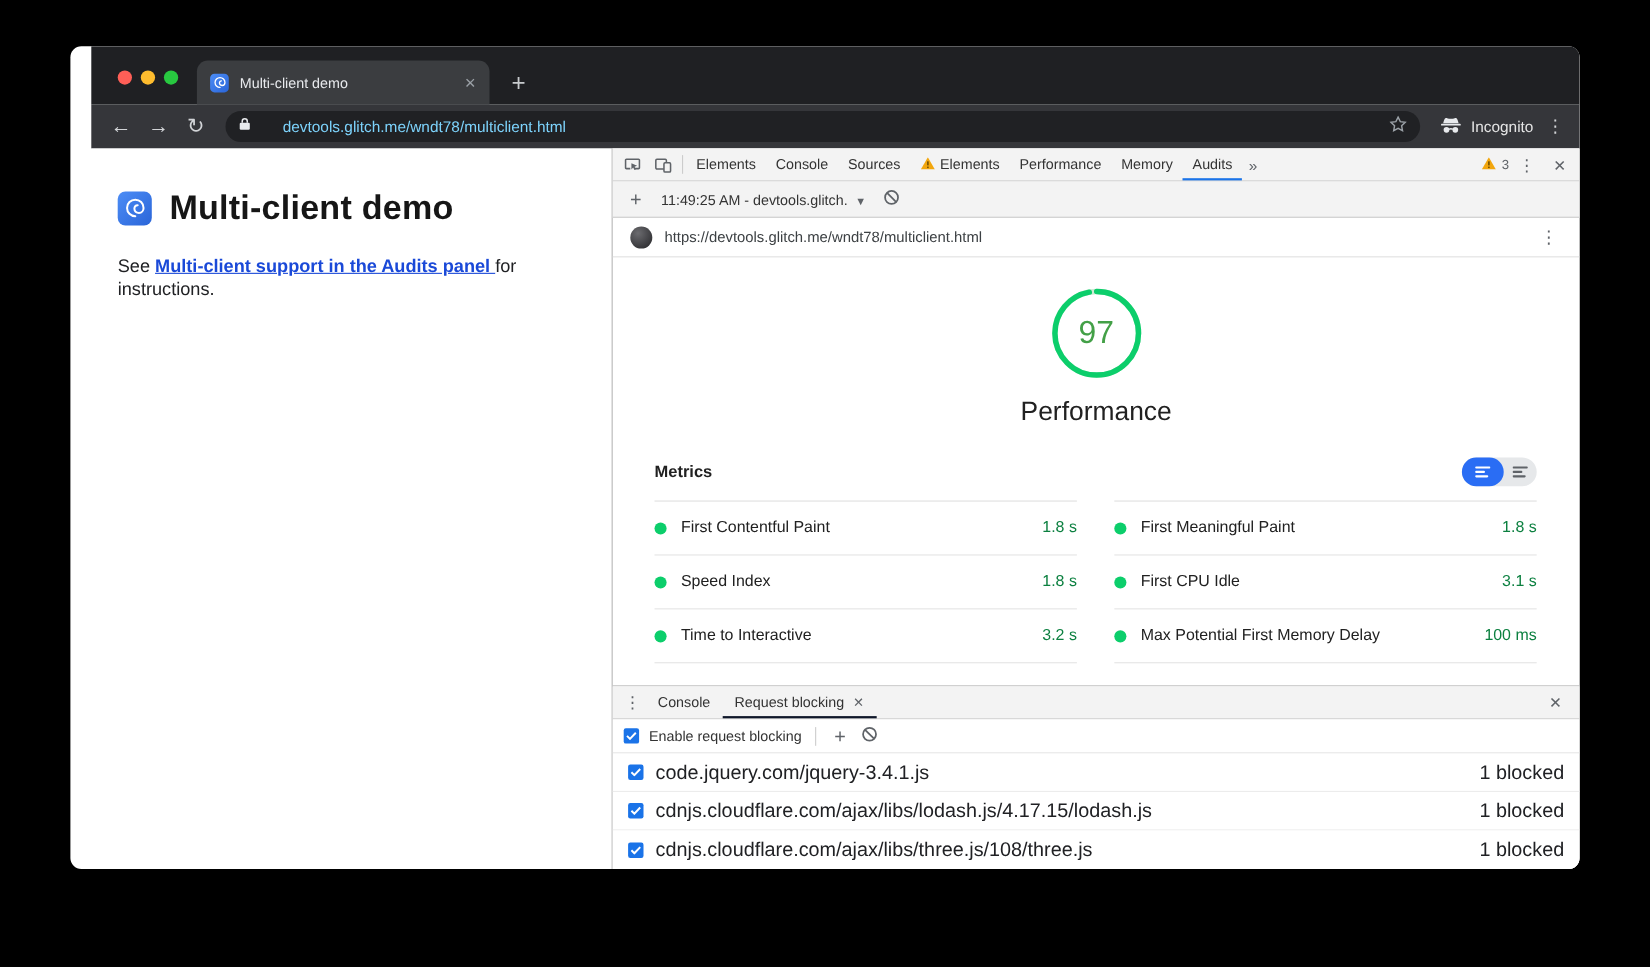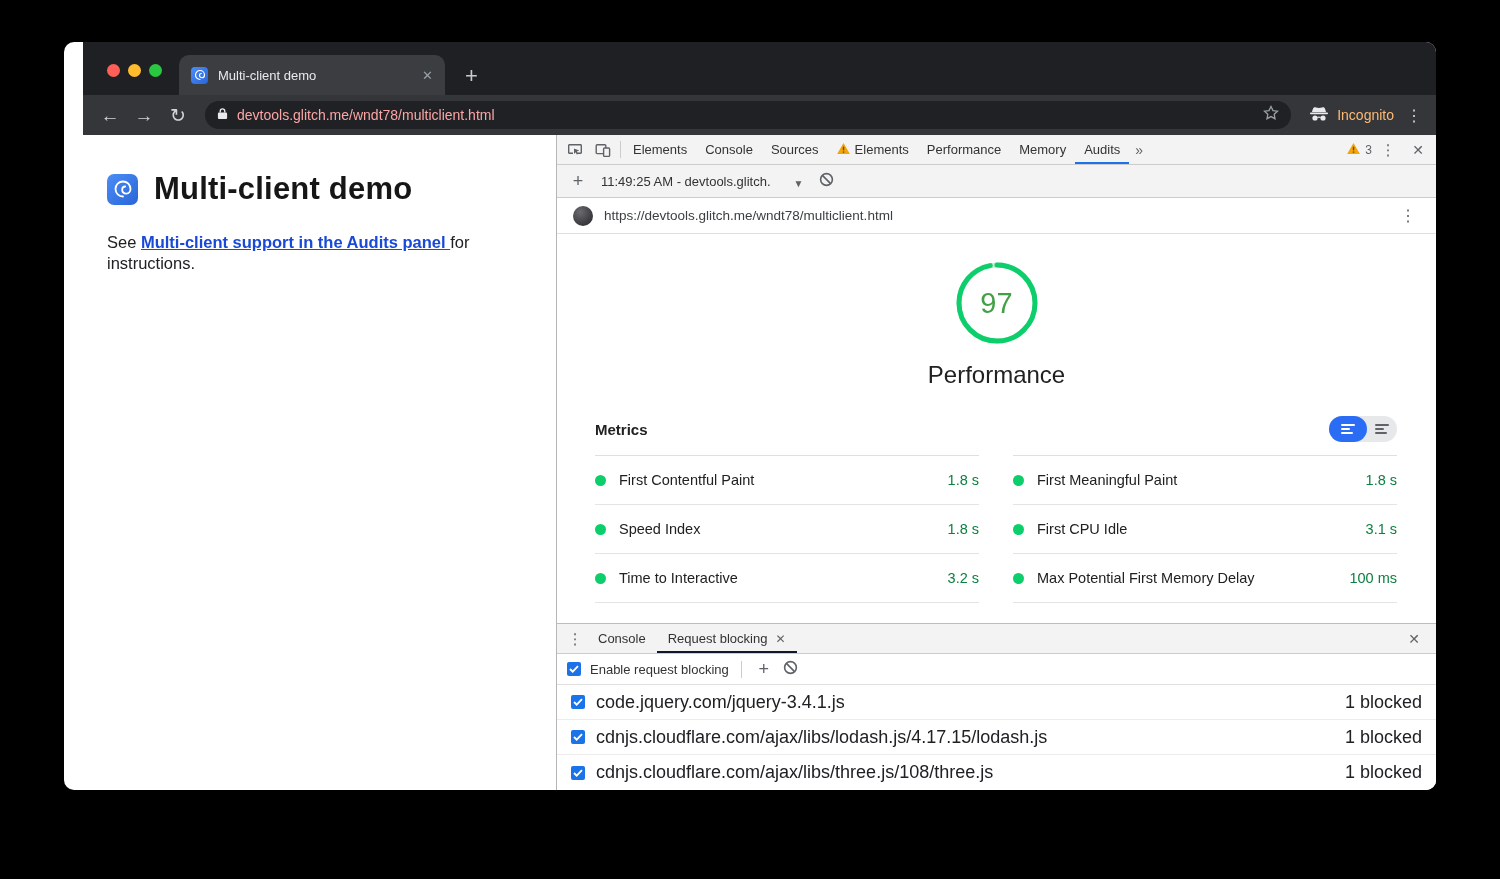--- a/index.html
+++ b/index.html
@@ -19,22 +19,22 @@
   .tab-title { color:#e8eaed; font-size:13px; flex:1; white-space:nowrap; overflow:hidden; }
   .tab-close { color:#9aa0a6; font-size:13px; }
   .newtab { color:#c7cacd; font-size:22px; margin:0 0 8px 20px; line-height:1; }
   .favicon { width:17px; height:17px; border-radius:4px; background:linear-gradient(135deg,#4c8df6,#2a65d8);
              display:flex; align-items:center; justify-content:center; flex:none; }
 
   .toolbar { height:40px; background:#35363a; display:flex; align-items:center; padding:0 10px; flex:none; }
   .navbtn { color:#d2d4d7; font-size:19px; width:34px; text-align:center; line-height:1; }
   .urlfield { flex:1; height:28px; background:#202124; border-radius:14px; margin:0 10px;
               display:flex; align-items:center; padding:0 12px; gap:9px; }
-  .urltext { color:#fca5a5; font-size:14px; flex:1; }
-  .incog { display:flex; align-items:center; gap:8px; color:#fdba74; font-size:14px; margin:0 8px; }
+  .urltext { color:#7dd3fc; font-size:14px; flex:1;margin-left:20px; }
+  .incog { display:flex; align-items:center; gap:8px; color:#e5e5e5; font-size:14px; margin:0 8px; }
   .kebab { color:#d2d4d7; font-size:16px; width:24px; text-align:center; }
 
   
   .content { flex:1; display:flex; min-height:0; }
   .page { width:473px; background:#fff; flex:none; }
   .page-header { display:flex; align-items:center; gap:16px; margin:36px 0 0 24px; }
   .app-icon { width:31px; height:31px; border-radius:7px; background:linear-gradient(135deg,#4c8df6,#2a65d8);
               display:flex; align-items:center; justify-content:center; }
   .page h1 { font-size:31px; font-weight:bold; color:#161616; letter-spacing:.2px; }
   .page-para { margin:25px 24px 0 24px; font-size:16.5px; line-height:21px; color:#202124; max-width:430px; }
@@ -49,21 +49,21 @@
   .dt-tab { padding:0 9px; height:100%; display:flex; align-items:center; gap:5px; white-space:nowrap; }
   .dt-tab.active { border-bottom:2px solid #1a73e8; padding-top:2px; }
   .dt-right { margin-left:auto; display:flex; align-items:center; gap:2px; }
   .warn-count { font-size:12px; color:#5f6368; margin-left:3px; }
   .dt-x { font-size:14px; color:#5f6368; }
   .chev { color:#5f6368; font-size:14px; padding:0 6px; }
 
   .lh-toolbar { height:33px; background:#f3f3f3; border-bottom:1px solid #ccc; display:flex; align-items:center;
                 padding:0 8px; gap:6px; font-size:13px; color:#333; flex:none; }
   .lh-plus { font-size:18px; color:#5f6368; width:26px; text-align:center; }
-  .run-select { display:flex; align-items:flex-end; gap:23px; padding:0 4px; }
+  .run-select { display:flex; align-items:flex-end; gap:7px; padding:0 4px; }
   .caret { font-size:10px; color:#5f6368; }
 
   .url-row { height:36px; border-bottom:1px solid #e0e0e0; display:flex; align-items:center; padding:0 16px; gap:11px;
              font-size:13.5px; color:#3c4043; flex:none; }
   .site-ico { width:20px; height:20px; border-radius:50%;
               background:radial-gradient(circle at 35% 30%, #6b6b6f, #232326); flex:none; }
   .url-row .kebab { margin-left:auto; color:#5f6368; }
 
   .report { flex:1; min-height:0; overflow:hidden; }
   .gauge-wrap { margin-top:27px; display:flex; justify-content:center; }

